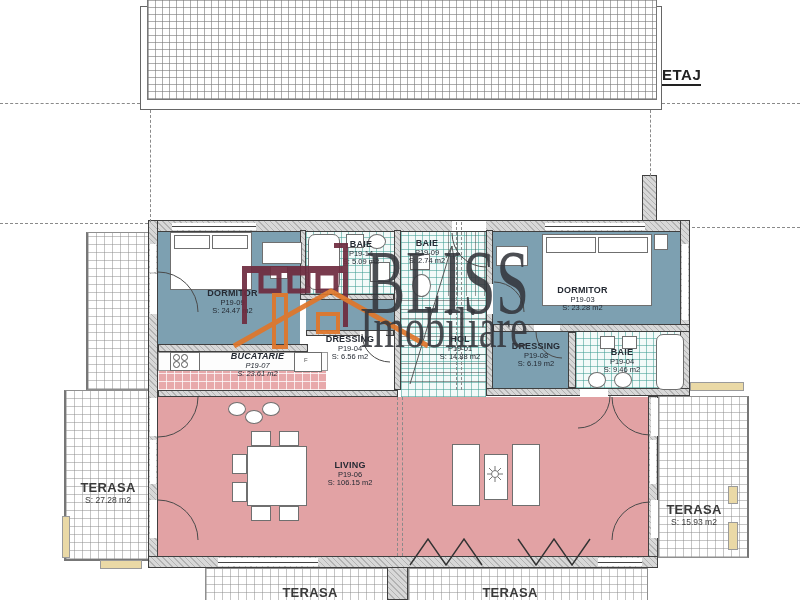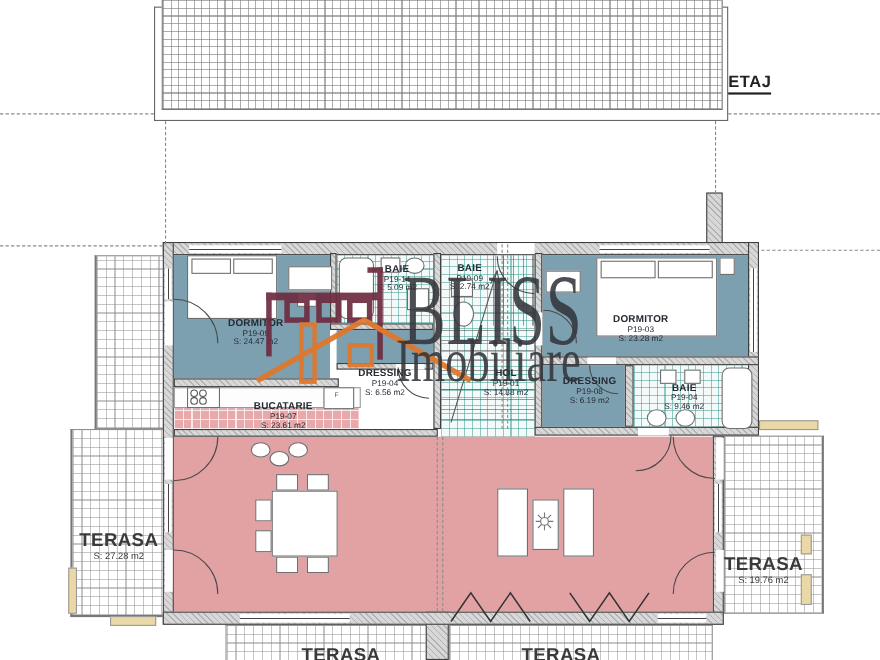--- a/index.html
+++ b/index.html
@@ -31,21 +31,21 @@
   .gap{position:absolute;background:#fff;z-index:5;}
   .furn{position:absolute;background:#fff;border:1px solid #6f6f6f;z-index:6;}
   .furn-r{border-radius:7px;}
   .ellipse{border-radius:50%;}
   .tan{position:absolute;background:#ead9a6;border:1px solid #9a9a9a;z-index:5;}
   .room-label{position:absolute;text-align:center;color:#252a33;z-index:10;line-height:1.18;}
   .rn{font-weight:bold;font-size:9px;letter-spacing:.2px;}
   .rc{font-size:7.5px;}
   .ra{font-size:7.5px;}
   .terasa-label{position:absolute;text-align:center;color:#3a3a3a;z-index:10;line-height:1.15;}
-  .tn{font-weight:bold;font-size:17px;letter-spacing:.3px;}
+  .tn{font-weight:bold;font-size:13px;letter-spacing:.3px;}
   .ta{font-size:8.5px;}
   #etaj-label{position:absolute;left:662px;top:66px;font-size:15px;font-weight:bold;color:#222;
     letter-spacing:.5px;border-bottom:2px solid #222;padding-bottom:1px;z-index:10;}
   .stairs-lower{position:absolute;z-index:3;
     background-image:repeating-linear-gradient(to bottom, rgba(60,60,60,.5) 0 1px, transparent 1px 9px);}
   .stairs-upper{position:absolute;z-index:3;
     background-image:repeating-linear-gradient(to right, rgba(60,60,60,.5) 0 1px, transparent 1px 9px);}
   .stove-dot{position:absolute;width:5px;height:5px;border:1px solid #555;border-radius:50%;z-index:7;background:#fff;}
   .fridge-f{position:absolute;z-index:7;font-size:6px;color:#555;}
   svg.overlay{position:absolute;left:0;top:0;z-index:8;pointer-events:none;}
@@ -213,21 +213,21 @@
   <div class="room-label" style="left:175px;top:288px;width:115px;">
     <div class="rn">DORMITOR</div>
     <div class="rc">P19-09</div>
     <div class="ra">S: 24.47 m2</div>
   </div>
   <div class="room-label" style="left:325px;top:239px;width:72px;">
     <div class="rn">BAIE</div>
     <div class="rc">P19-14</div>
     <div class="ra">S: 5.09 m2</div>
   </div>
-  <div class="room-label" style="left:205px;top:364px;width:105px;">
+  <div class="room-label" style="left:205px;top:351px;width:105px;font-style:italic;">
     <div class="rn">BUCATARIE</div>
     <div class="rc">P19-07</div>
     <div class="ra">S: 23.61 m2</div>
   </div>
   <div class="room-label" style="left:312px;top:334px;width:76px;">
     <div class="rn">DRESSING</div>
     <div class="rc">P19-04</div>
     <div class="ra">S: 6.56 m2</div>
   </div>
   <div class="room-label" style="left:396px;top:238px;width:62px;">
@@ -248,28 +248,33 @@
   <div class="room-label" style="left:498px;top:341px;width:76px;">
     <div class="rn">DRESSING</div>
     <div class="rc">P19-08</div>
     <div class="ra">S: 6.19 m2</div>
   </div>
   <div class="room-label" style="left:588px;top:347px;width:68px;">
     <div class="rn">BAIE</div>
     <div class="rc">P19-04</div>
     <div class="ra">S: 9.46 m2</div>
   </div>
+  <div class="room-label" style="left:300px;top:460px;width:100px;">
+    <div class="rn">LIVING</div>
+    <div class="rc">P19-06</div>
+    <div class="ra">S: 106.15 m2</div>
+  </div>
 
   <div class="terasa-label" style="left:70px;top:481px;width:76px;">
     <div class="tn">TERASA</div>
     <div class="ta">S: 27.28 m2</div>
   </div>
   <div class="terasa-label" style="left:658px;top:503px;width:72px;">
     <div class="tn">TERASA</div>
-    <div class="ta">S: 19.76 m2</div>
+    <div class="ta">S: 15.93 m2</div>
   </div>
   <div class="terasa-label" style="left:260px;top:586px;width:100px;">
     <div class="tn">TERASA</div>
   </div>
   <div class="terasa-label" style="left:460px;top:586px;width:100px;">
     <div class="tn">TERASA</div>
   </div>
 
   <div id="wm-line1">BLISS</div>
   <div id="wm-line2">Imobiliare</div>

